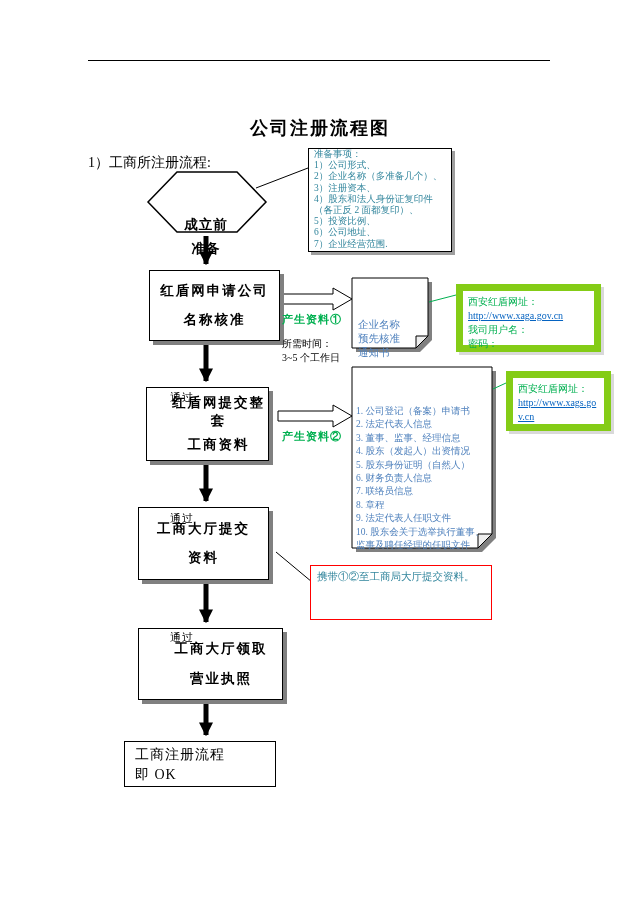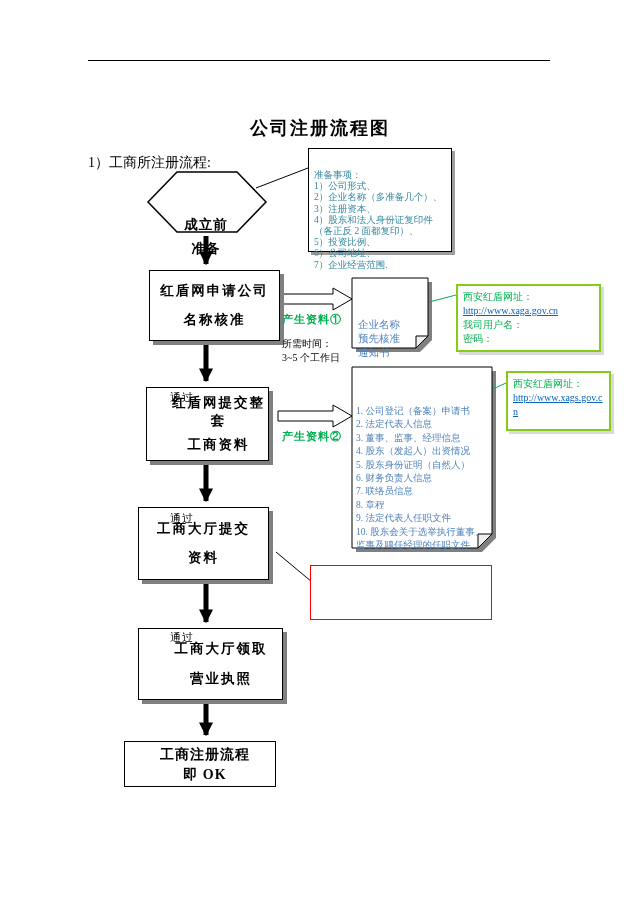--- a/index.html
+++ b/index.html
@@ -22,53 +22,53 @@
 
   .proc {
     border:1.5px solid #000; box-shadow:4px 4px 0 #808080;
     display:flex; flex-direction:column; justify-content:space-evenly; align-items:center;
     font-weight:bold; font-size:13.5px; letter-spacing:2px; text-align:center;margin-left:8px;
   }
 
   .prep-box {
     left:308px; top:148px; width:144px; height:104px;
     border:1px solid #000; box-shadow:3px 3px 0 #9e9e9e;
-    padding:21px 2px 0 5px; font-size:9.5px; line-height:11.2px;
+    padding:0 2px 0 5px; font-size:9.5px; line-height:11.2px;
     color:#31859C;
   }
 
   .label-green { color:#00B050; font-size:11px; font-weight:bold; letter-spacing:1px; }
   .time-note { font-size:10px; line-height:14px; color:#000; }
 
   .doc-text { color:#4F81BD; }
   .doc1-text { left:358px; top:284px; width:66px; font-size:10.5px; line-height:14px; }
   .doc2-text { left:356px; top:371px; width:132px; font-size:9.5px; line-height:13.4px; word-break:break-all; }
 
   .site-box {
-    border:2px solid #84cc16; box-shadow:3px 3px 0 #d9d9d9;
+    border:7px solid #84cc16; box-shadow:3px 3px 0 #d9d9d9;
     padding:4px 5px; font-size:10px; line-height:14px;
   }
   .site1-box { left:456px; top:284px; width:145px; height:68px; }
   .site2-box { left:506px; top:371px; width:105px; height:60px; }
   .greentext { color:#00B050; }
   .linktext { color:#0563C1; text-decoration:underline; word-break:break-all; }
 
   .pass-label { font-size:11px; letter-spacing:1px; color:#000; }
 
   .note-box {
     left:310px; top:565px; width:182px; height:55px;
     border:1px solid #FF0000; padding:4px 6px; font-size:10.5px; line-height:14.5px;
   }
   .tealtext { color:#31859C; }
   .redtext { color:#FF0000; }
 
   .final-box {
     left:124px; top:741px; width:152px; height:46px;
     border:1.5px solid #000; padding:3px 0 0 10px;
-    font-weight:bold; font-size:14px; line-height:20px; letter-spacing:1px;text-align:center;
+    font-weight:normal; font-size:14px; line-height:20px; letter-spacing:1px;
   }
 </style>
 </head>
 <body>
 
 <svg class="abs layer-svg" width="640" height="906" viewBox="0 0 640 906">
   <defs>
     <marker id="ah" viewBox="0 0 10 10" refX="9" refY="5" markerWidth="14" markerHeight="14" orient="auto" markerUnits="userSpaceOnUse">
       <path d="M0,0 L10,5 L0,10 z" fill="#000"></path>
     </marker>
@@ -174,20 +174,21 @@
 </div>
 
 <div class="abs txt pass-label" style="left:170px;top:477px;">通过</div>
 
 <div class="abs box proc" style="left:130px;top:507px;width:131px;height:73px;">
   <div>工商大厅提交</div>
   <div>资料</div>
 </div>
 
 <div class="abs box note-box">
+  <div class="tealtext">携带①②至工商局大厅提交资料。</div>
 </div>
 
 <div class="abs txt pass-label" style="left:170px;top:596px;">通过</div>
 
 <div class="abs box proc" style="left:130px;top:628px;width:145px;height:72px;padding-left:21px;">
   <div>工商大厅领取</div>
   <div>营业执照</div>
 </div>
 
 <div class="abs box final-box">

